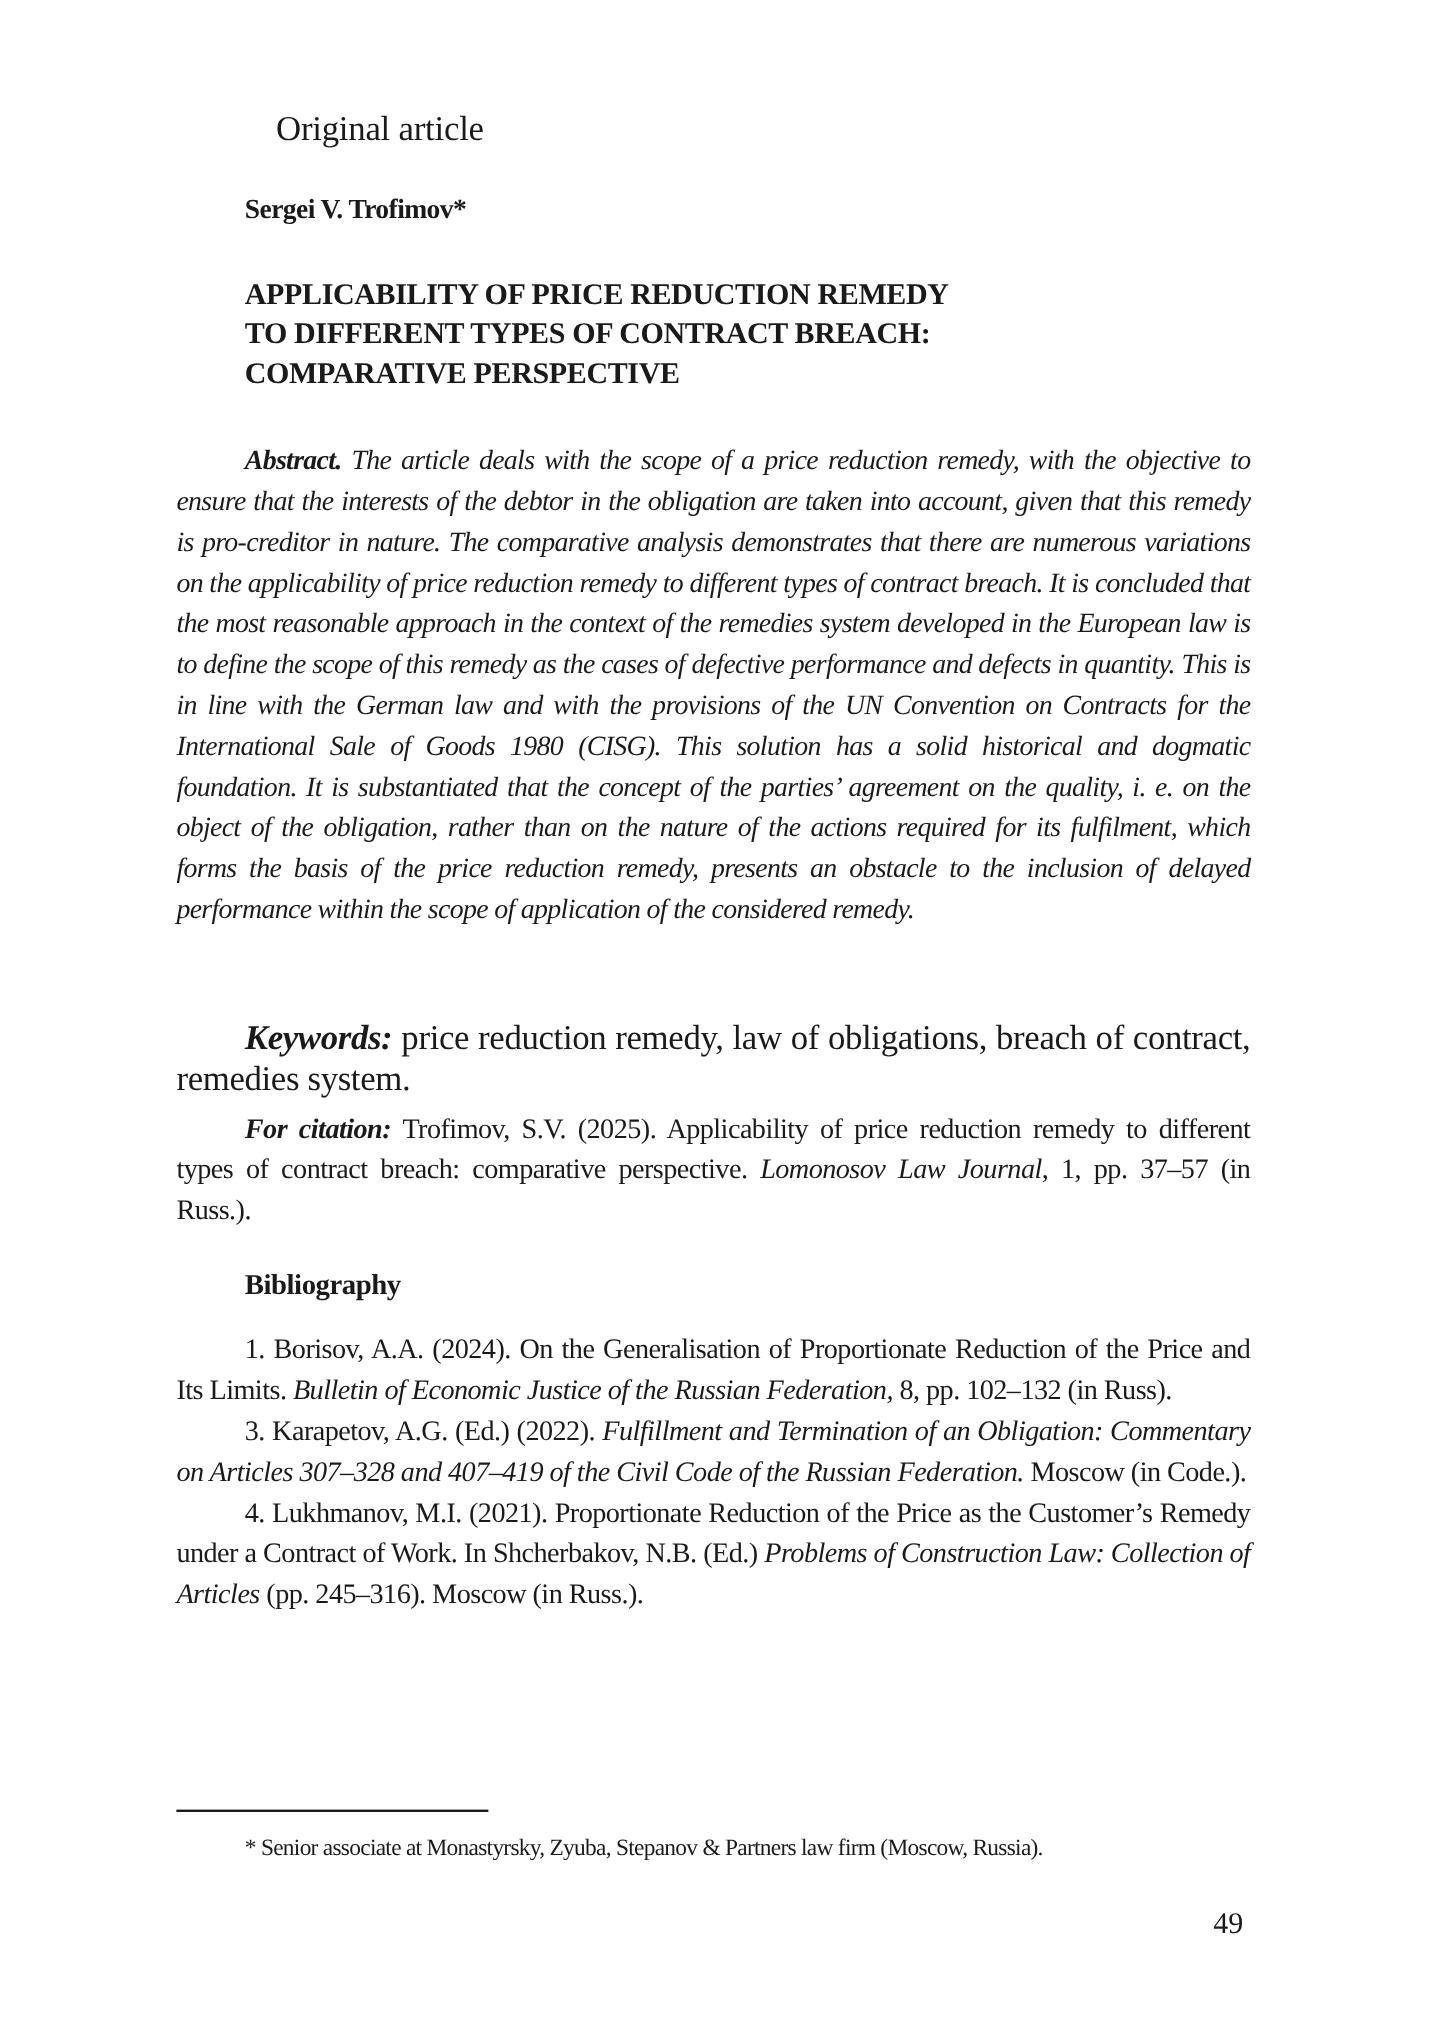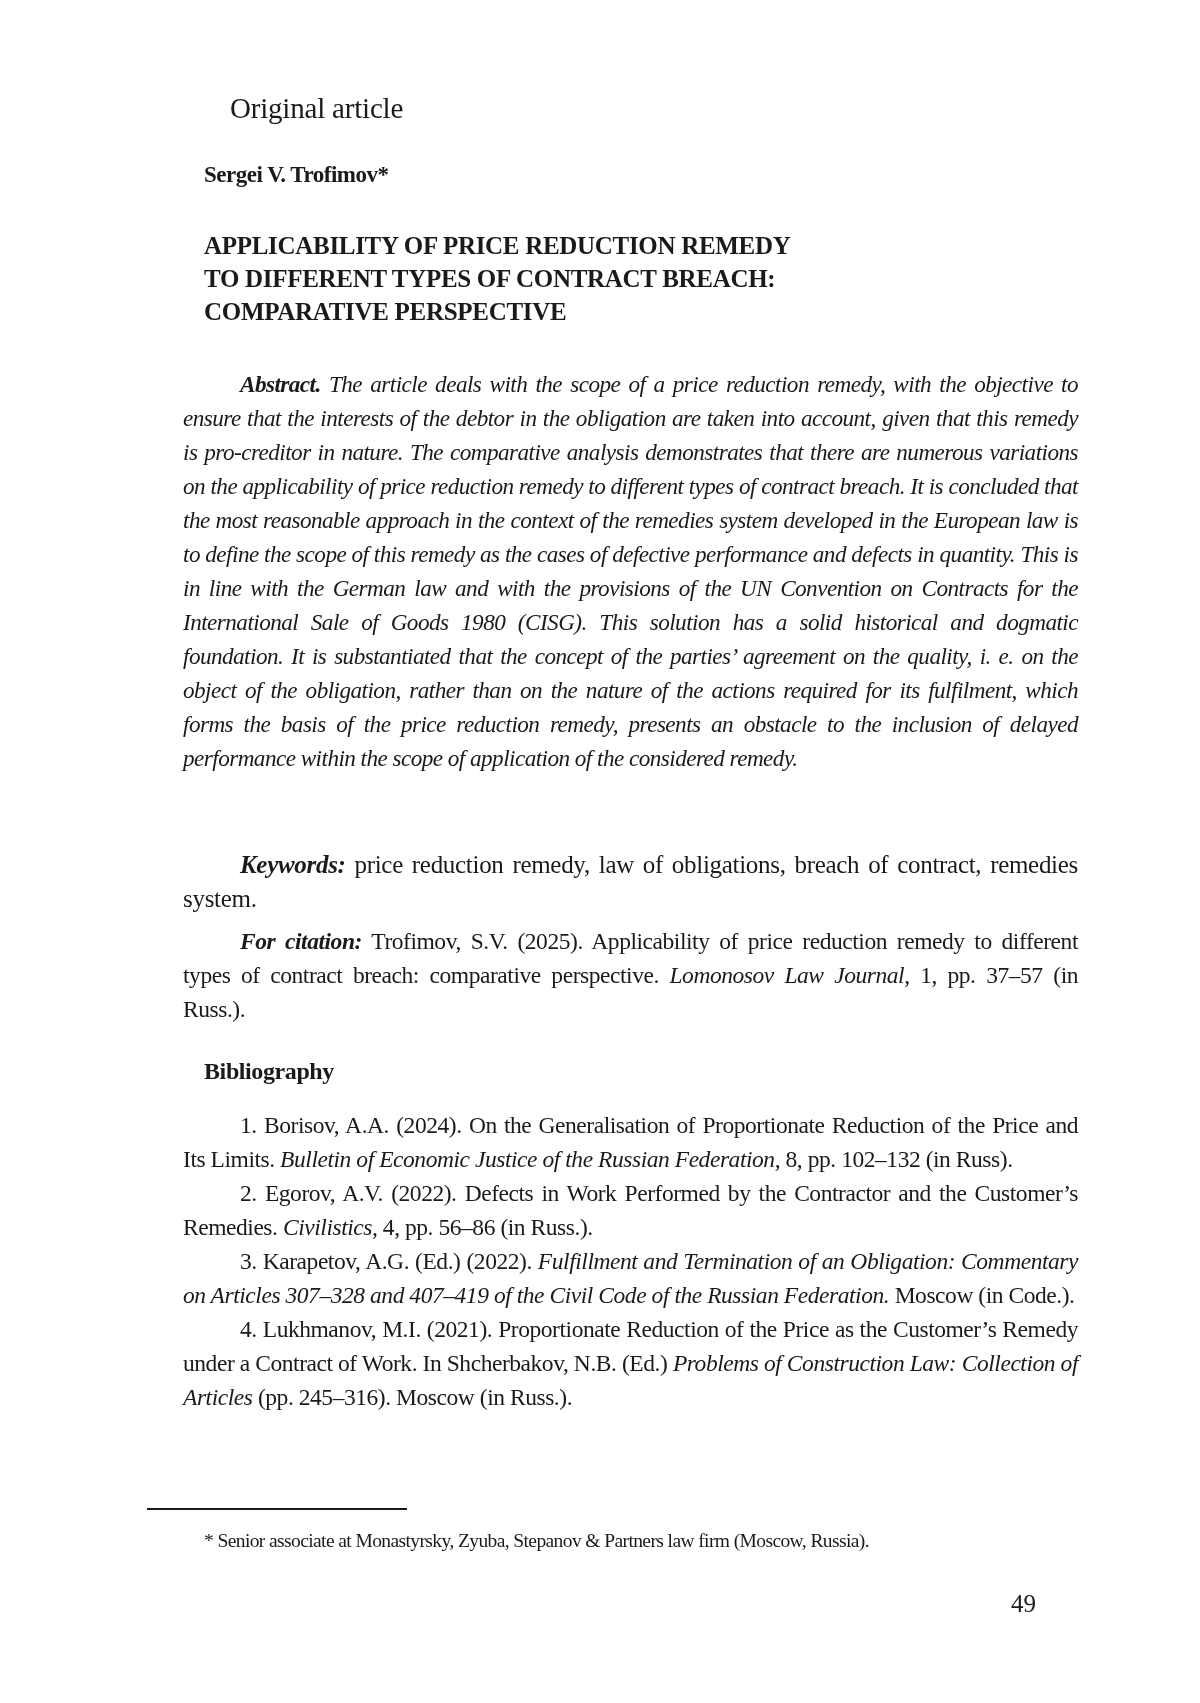--- a/index.html
+++ b/index.html
@@ -1,29 +1,29 @@
 <!DOCTYPE html>
 <html><head>
 <meta charset="utf-8">
 <style>
   html, body { margin: 0; padding: 0; background: #ffffff; }
   body {
     width: 1200px; height: 1703px; position: relative; overflow: hidden;
     font-family: "Liberation Serif", "DejaVu Serif", serif; color: #1a1a1a;
   }
   .page { position: absolute; left: 0; top: 0; width: 1200px; height: 1703px; }
-  .col { position: absolute; left: 147px; width: 895px; margin-left: 36px; }
+  .col { position: absolute; left: 147px; width: 895px; }
   .indent { text-indent: 57px; }
   .article-type { position: absolute; left: 204px; top: 92px; font-size: 29px; letter-spacing: -0.2px; margin-left: 26px; }
   .author { position: absolute; left: 204px; top: 162px; font-size: 23px; font-weight: bold; letter-spacing: -0.5px; }
   .title { position: absolute; left: 204px; top: 229px; font-size: 25px; font-weight: bold; line-height: 33px; letter-spacing: -0.3px; }
   .title div { white-space: nowrap; }
   .abstract { top: 367px; font-size: 23.2px; line-height: 34px; font-style: italic; text-align: justify; letter-spacing: -0.55px; }
   .abstract .lbl { font-weight: bold; }
-  .keywords { top: 848px; font-size: 25px; line-height: 34px; text-align: justify; letter-spacing: -0.3px; }
+  .keywords { top: 848px; font-size: 29px; line-height: 34px; text-align: justify; letter-spacing: -0.3px; }
   .citation { top: 924px; font-size: 23.5px; line-height: 34px; text-align: justify; letter-spacing: -0.45px; }
   .lbl { font-weight: bold; font-style: italic; }
   .bib-heading { position: absolute; left: 204px; top: 1058px; font-size: 24px; font-weight: bold; letter-spacing: -0.4px; }
   .bib { top: 1108px; font-size: 23.5px; line-height: 34px; text-align: justify; letter-spacing: -0.45px; }
   .bib p { margin: 0; text-indent: 57px; }
   .footnote-rule { position: absolute; left: 147px; top: 1508px; width: 260px; height: 2px; background: #1a1a1a; }
   .footnote { position: absolute; left: 204px; top: 1530px; font-size: 19.5px; letter-spacing: -0.6px; white-space: nowrap; }
   .page-number { position: absolute; left: 1011px; top: 1590px; font-size: 25px; }
   p { margin: 0; }
   i { font-style: italic; }
@@ -67,25 +67,20 @@
 
   <div class="bib-heading">Bibliography</div>
 
   <div class="col bib">
     <p>
       <span>1. Borisov, A.A. (2024). On the Generalisation of Proportionate Reduction of the Price and Its Limits.</span>
       <i>Bulletin of Economic Justice of the Russian Federation,</i>
       <span>8, pp. 102–132 (in Russ).</span>
     </p>
     <p>
-      <span>2. Egorov, A.V. (2022). Defects in Work Performed by the Contractor and the Customer’s Remedies.</span>
-      <i>Civilistics,</i>
-      <span>4, pp. 56–86 (in Russ.).</span>
-    </p>
-    <p>
       <span>3. Karapetov, A.G. (Ed.) (2022).</span>
       <i>Fulfillment and Termination of an Obligation: Commentary on Articles 307–328 and 407–419 of the Civil Code of the Russian Federation.</i>
       <span>Moscow (in Code.).</span>
     </p>
     <p>
       <span>4. Lukhmanov, M.I. (2021). Proportionate Reduction of the Price as the Customer’s Remedy under a Contract of Work. In Shcherbakov, N.B. (Ed.)</span>
       <i>Problems of Construction Law: Collection of Articles</i>
       <span>(pp. 245–316). Moscow (in Russ.).</span>
     </p>
   </div>

